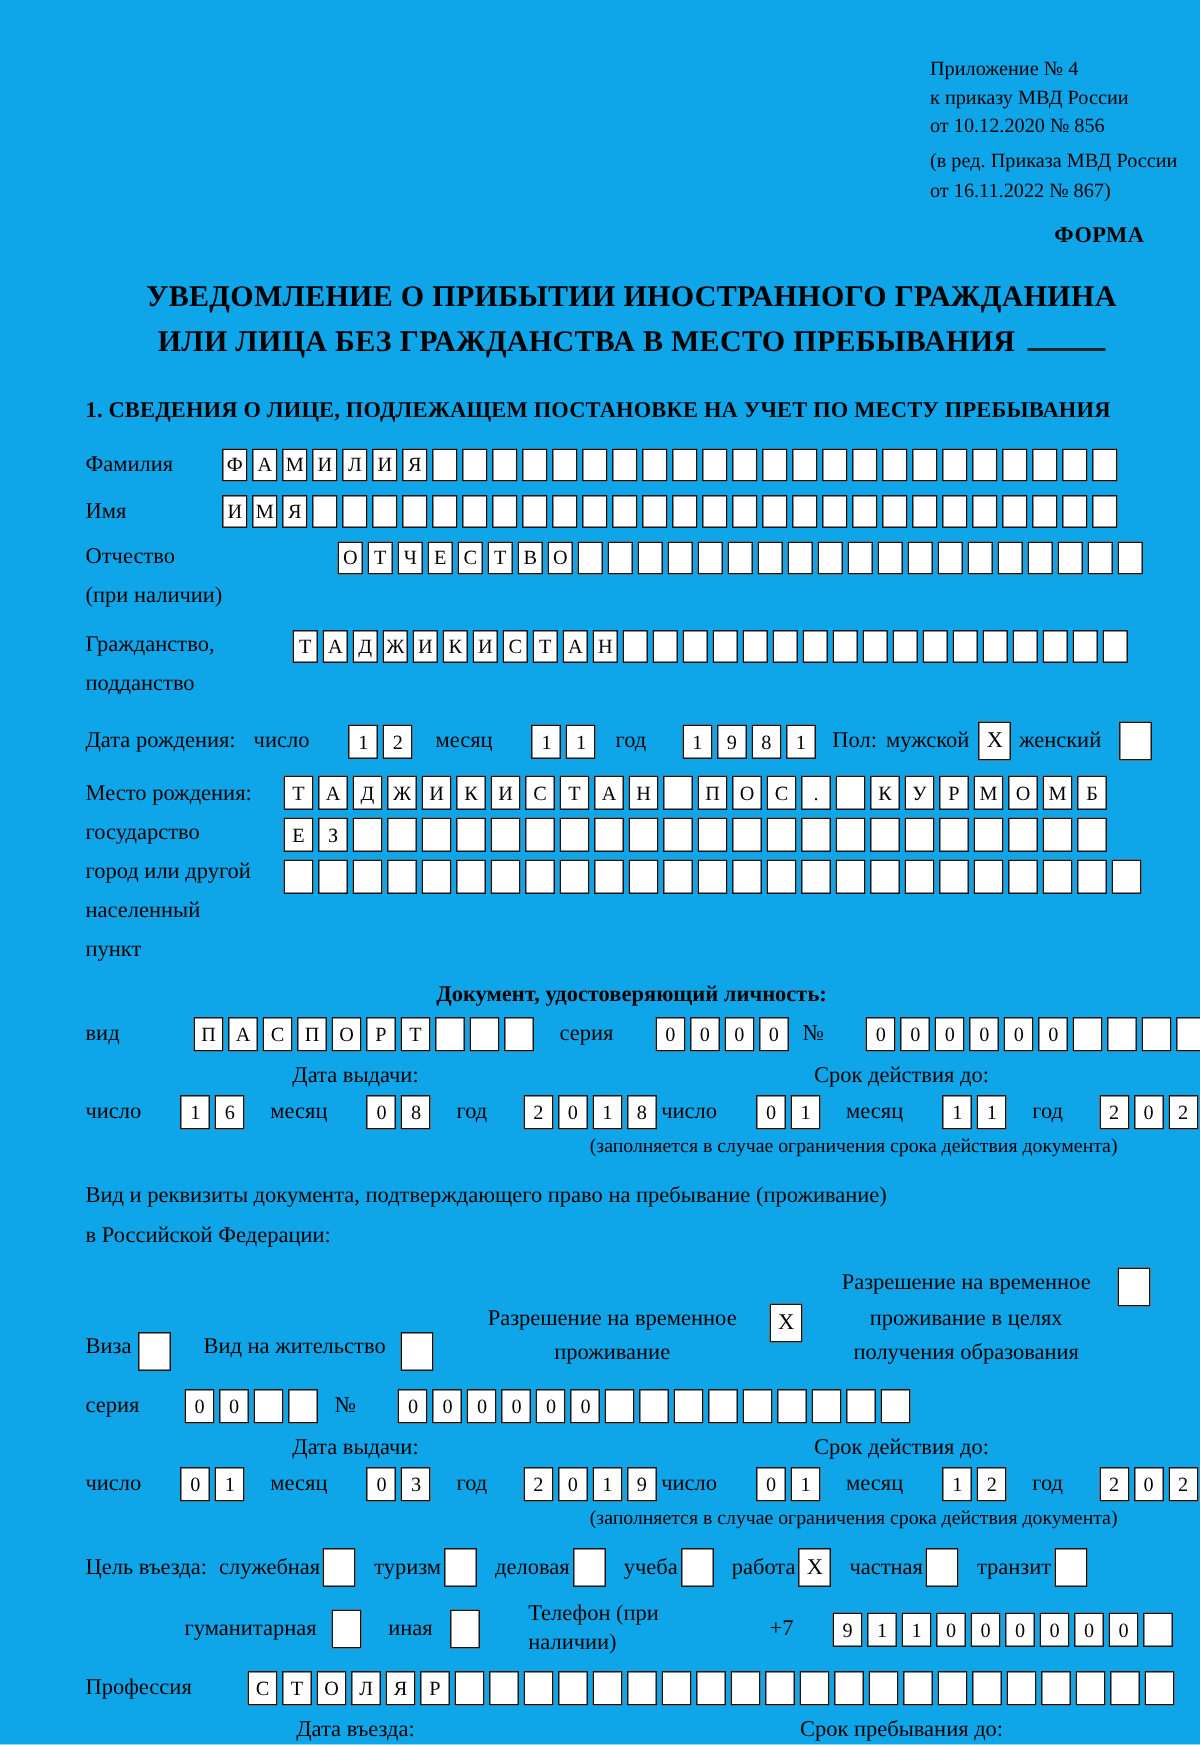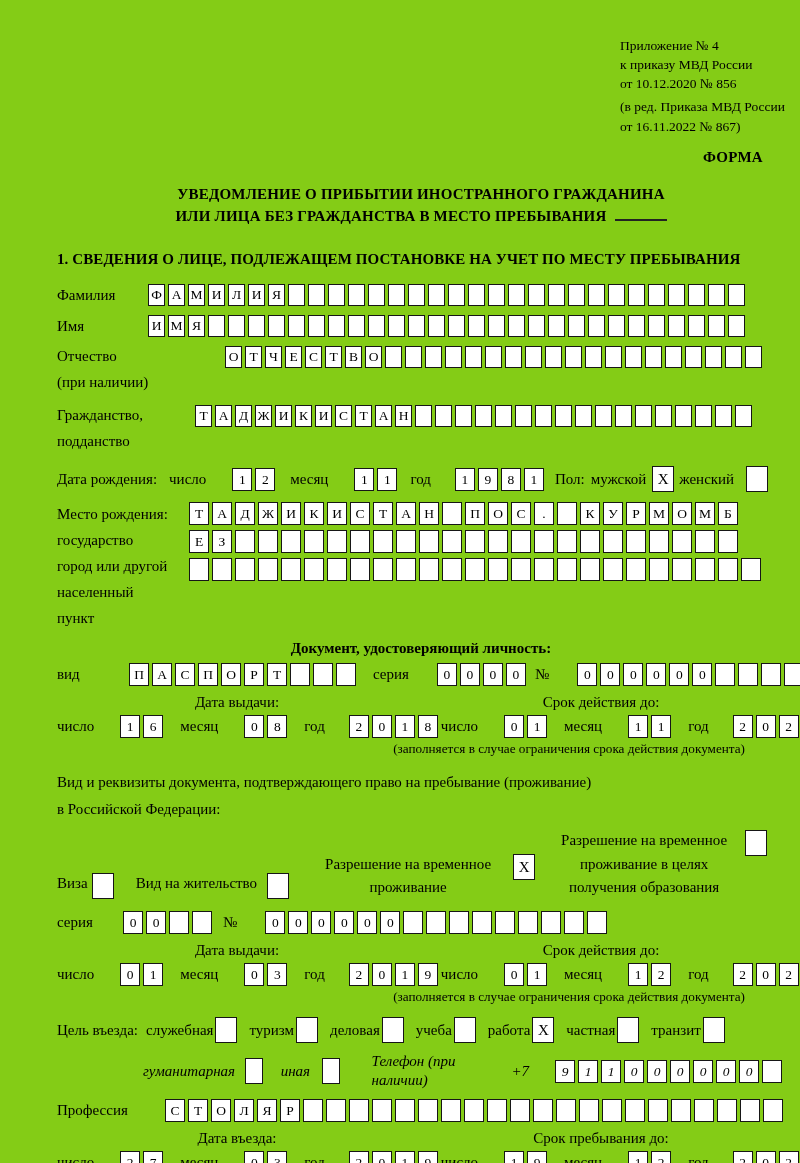--- a/index.html
+++ b/index.html
@@ -1,28 +1,28 @@
 <!DOCTYPE html>
 <html><head>
 <meta charset="utf-8">
 <style>
   html,body{margin:0;padding:0;background:#ffffff;}
   .page{
     width:800px;height:1163px;box-sizing:border-box;position:relative;
-    background:#84cc16;color:#000;
+    background:#0ea5e9;color:#000;
     font-family:"Liberation Serif", serif;
     font-size:15px;line-height:1.25;
     padding:36px 15px 0 57px;overflow:hidden;
   }
   
   .lawref{margin-left:563px;font-size:13.5px;line-height:1.42;}
   .lawref .rev{margin-top:4px;}
   .forma{text-align:right;padding-right:22px;font-weight:bold;font-size:15px;margin-top:12px;letter-spacing:.3px;}
   
-  .title{font-weight:bold;text-align:center;font-size:15px;margin-top:16px;line-height:1.5;letter-spacing:.2px;}
+  .title{font-weight:bold;text-align:center;font-size:20px;margin-top:16px;line-height:1.5;letter-spacing:.2px;}
   .uslot{display:inline-block;width:52px;border-bottom:2px solid #222;height:14px;margin-left:8px;}
   .sect{font-weight:bold;font-size:15px;margin-top:22px;letter-spacing:.1px;}
   
   .frow{display:flex;align-items:center;margin-top:9px;}
   .frow-top{display:flex;align-items:flex-start;margin-top:7px;}
   .flabel{flex:none;}
   .w71{width:71px;} .w118{width:118px;} .w148{width:148px;}
   .lblcol{flex:none;line-height:1.72;}
   
   .cells{white-space:nowrap;font-size:0;padding-left:20px;}
@@ -53,21 +53,21 @@
   .intro{margin-top:12px;line-height:1.8;}
   
   .opts{display:flex;align-items:flex-end;margin-top:6px;}
   .opt{display:flex;align-items:flex-start;}
   .opt .olabel{text-align:center;line-height:1.55;}
   .opt .chk{margin-left:10px;margin-top:1px;}
   
   .purposes{display:flex;align-items:center;margin-top:12px;flex-wrap:nowrap;}
   .purposes .pl{margin-right:8px;}
   .purposes .chk{margin-right:12px;margin-left:2px;}
-  .row2{margin-left:86px;font-style:italic;}
+  .row2{margin-left:66px;}
 </style>
 </head>
 <body>
 
 <div class="page">
 
   <div class="lawref">
     <div>Приложение № 4</div>
     <div>к приказу МВД России</div>
     <div>от 10.12.2020 № 856</div>

